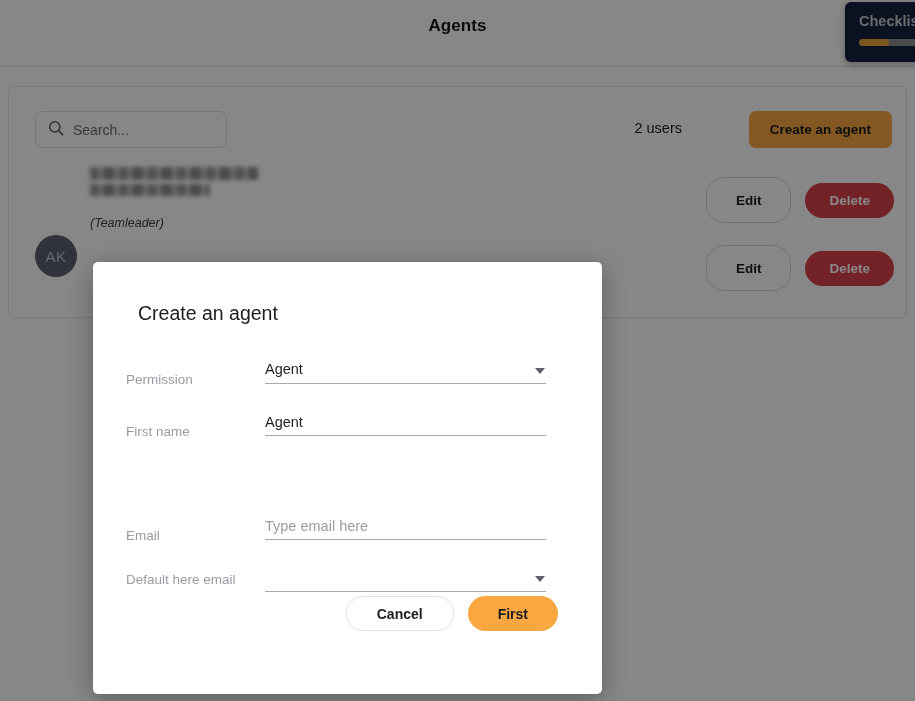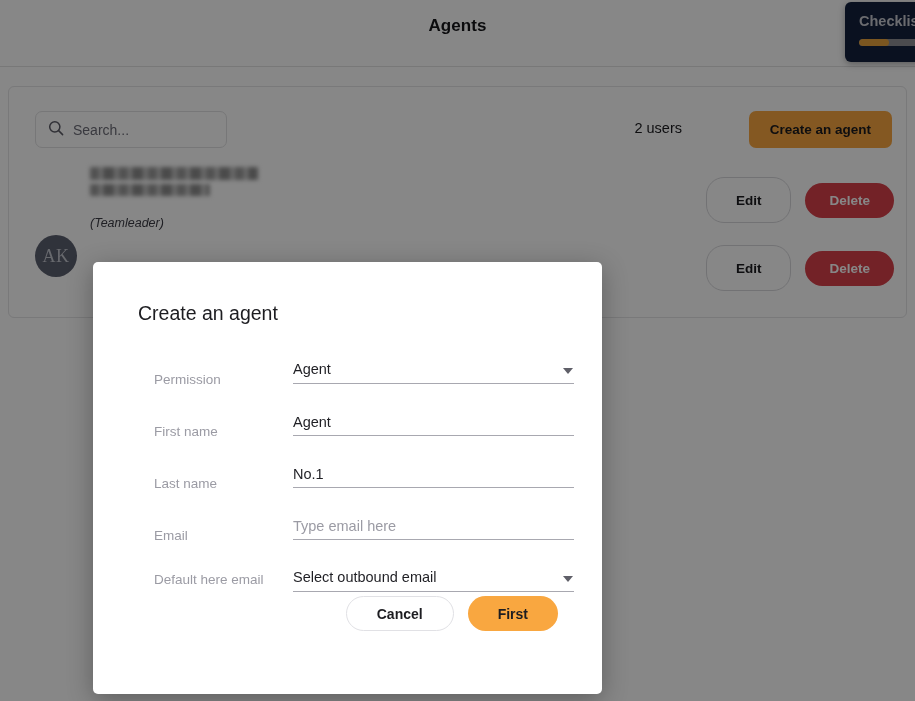--- a/index.html
+++ b/index.html
@@ -100,23 +100,22 @@
   #agent-row-2 { top: 148px; height: 64px; }
 
   .agent-identity {
     position: absolute; left: 26px; top: 0;
     display: flex; align-items: center; gap: 13px;
   }
   .avatar {
     width: 42px; height: 42px; border-radius: 50%;
     background: #5c6070; color: #c3c6cf;
     display: flex; align-items: center; justify-content: center;
-    font-size: 18px; letter-spacing: .5px;
+    font-size: 15px; letter-spacing: .5px;
     flex: 0 0 auto;
-    font-family: Liberation Serif, serif;
   }
   .avatar-spacer { width: 42px; height: 42px; flex: 0 0 auto; }
   .agent-text { display: flex; flex-direction: column; gap: 1px; }
   .redacted {
     background: #bdbdbd; border-radius: 1px;
     filter: blur(2.2px);
     color: transparent;
     font-size: 13px; line-height: 14px;
     display: inline-block;
     background-image: repeating-linear-gradient(90deg,
@@ -165,21 +164,21 @@
     background: #ffffff; border-radius: 5px;
     box-shadow: 0 6px 26px rgba(0,0,0,.30);
     overflow: hidden;
   }
   #modal-title {
     position: absolute; left: 45px; top: 40px;
     font-size: 19.5px; color: #1d1d21;
   }
 
   .form-field {
-    position: absolute; left: 61px; width: 420px; height: 52px;
+    position: absolute; left: 33px; width: 420px; height: 52px;
   }
   #field-permission   { top: 90px;  }
   #field-first-name   { top: 142px; }
   #field-last-name    { top: 194px; }
   #field-email        { top: 246px; }
   #field-default-mail { top: 298px; }
 
   .field-label {
     position: absolute; left: 0; top: 18px; width: 125px;
     font-size: 13.5px; color: #9b9ba4; line-height: 20px;
@@ -304,38 +303,31 @@
     </div>
   </div>
 
   <div class="form-field" id="field-first-name">
     <div class="field-label">First name</div>
     <div class="field-control">
       <input class="field-input" type="text" value="Agent" style="">
     </div>
   </div>
 
-  <div class="form-field" id="field-last-name">
-    <div class="field-label">Last name</div>
-    <div class="field-control">
-      <input class="field-input" type="text" value="No.1" style="">
-    </div>
-  </div>
 
   <div class="form-field" id="field-email">
     <div class="field-label">Email</div>
     <div class="field-control">
       <input class="field-input" type="text" placeholder="Type email here" style="">
     </div>
   </div>
 
   <div class="form-field" id="field-default-mail">
     <div class="field-label two-line">Default here email</div>
     <div class="field-control">
-      <span class="field-value">Select outbound email</span>
       <span class="select-caret"></span>
     </div>
   </div>
 
   <div id="modal-actions">
     <button id="cancel-button">Cancel</button>
     <button id="invite-button">First</button>
   </div>
 
 </div>

